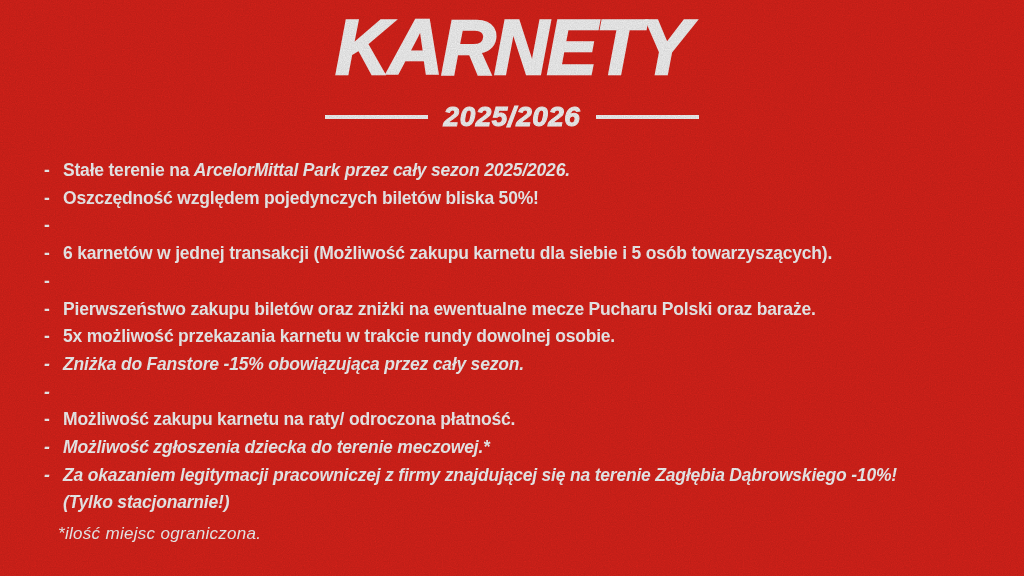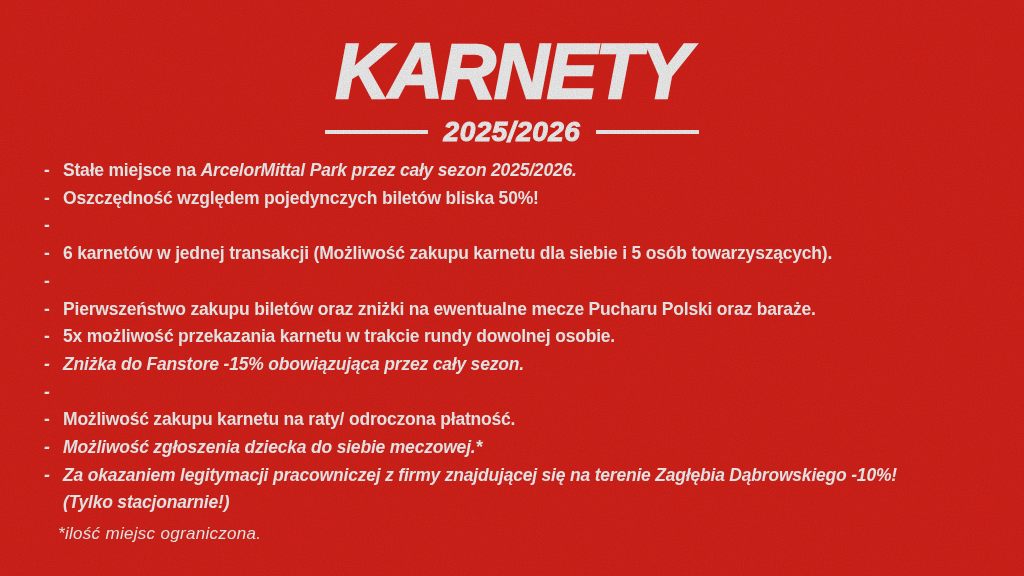--- a/index.html
+++ b/index.html
@@ -16,42 +16,42 @@
     font-family: "Liberation Sans", sans-serif;
   }
   .noise {
     position: absolute;
     inset: 0;
     pointer-events: none;
     z-index: 5;
   }
   .header {
     position: absolute;
-    top: 36px;
+    top: 12px;
     left: 0;
     width: 100%;
     text-align: center;
     z-index: 2;
   }
   .title {
     margin: 0;
     font-size: 76px;
     line-height: 0.92;
     font-weight: bold;
     font-style: italic;
     letter-spacing: -2px;
     -webkit-text-stroke: 2.2px #ffffff;
     transform: scaleY(1.03);
   }
   .season-row {
     display: flex;
     align-items: center;
     justify-content: center;
     gap: 16px;
-    margin-top: 10px;
+    margin-top: 19px;
   }
   .rule {
     display: inline-block;
     width: 103px;
     height: 4px;
     background: #ffffff;
   }
   .season {
     font-size: 28px;
     font-weight: bold;
@@ -99,21 +99,21 @@
   <div class="season-row">
     <span class="rule"></span>
     <span class="season">2025/2026</span>
     <span class="rule"></span>
   </div>
 </header>
 
 <div class="benefits" id="benefits">
   <div class="row">
     <span class="dash">-</span>
-    <span class="txt"><span class="lead">Stałe miejsce na </span><span class="em">ArcelorMittal Park przez cały sezon 2025/2026.</span></span>
+    <span class="txt"><span class="lead">Stałe terenie na </span><span class="em">ArcelorMittal Park przez cały sezon 2025/2026.</span></span>
   </div>
 
   <div class="row">
     <span class="dash">-</span>
     <span class="txt"><span class="lead">Oszczędność względem pojedynczych biletów bliska 50%!</span><span class="em"></span></span>
   </div>
 
   <div class="row">
     <span class="dash">-</span>
   </div>
@@ -146,21 +146,21 @@
     <span class="dash it">-</span>
   </div>
 
   <div class="row">
     <span class="dash">-</span>
     <span class="txt"><span class="lead">Możliwość zakupu karnetu na raty/ odroczona płatność.</span><span class="em"></span></span>
   </div>
 
   <div class="row">
     <span class="dash it">-</span>
-    <span class="txt"><span class="lead"></span><span class="em">Możliwość zgłoszenia dziecka do siebie meczowej.*</span></span>
+    <span class="txt"><span class="lead"></span><span class="em">Możliwość zgłoszenia dziecka do terenie meczowej.*</span></span>
   </div>
 
   <div class="row">
     <span class="dash it">-</span>
     <span class="txt"><span class="lead"></span><span class="em">Za okazaniem legitymacji pracowniczej z firmy znajdującej się na terenie Zagłębia Dąbrowskiego -10%!</span></span>
   </div>
 
   <div class="row">
     <span class="dash"></span>
     <span class="txt"><span class="lead"></span><span class="em">(Tylko stacjonarnie!)</span></span>

